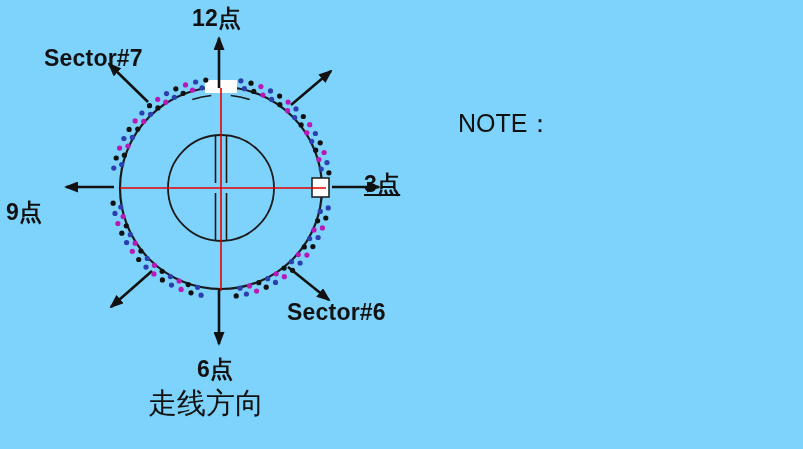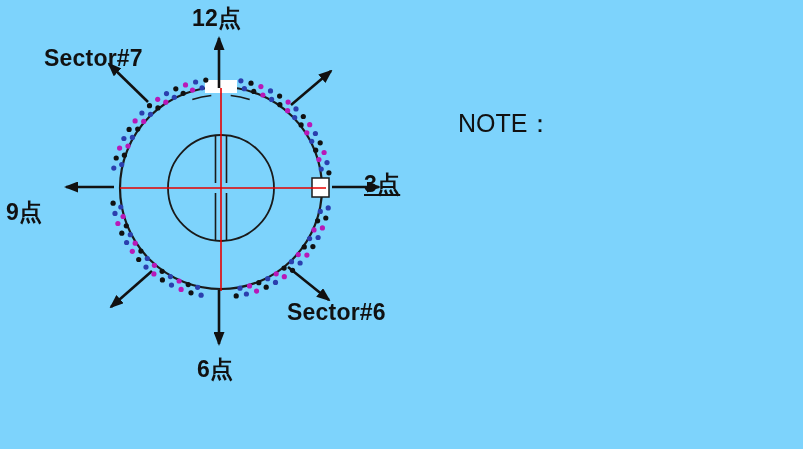--- a/index.html
+++ b/index.html
@@ -185,18 +185,19 @@
       <circle cx="328.2" cy="207.9" r="2.6" fill="#2b3fae"></circle>
     </svg>
 
   <div class="lbl" style="left:192px; top:3px;">12点</div>
   <div class="lbl" style="left:44px; top:45px;">Sector#7</div>
   <div class="lbl" style="left:6px; top:169px;margin-top:28px;">9点</div>
   <div class="lbl" style="left:364px; top:169px;text-decoration:underline;">3点</div>
   <div class="lbl" style="left:287px; top:299px;">Sector#6</div>
   <div class="lbl" style="left:197px; top:354px;">6点</div>
 
+  <div class="caption" style="left:148px; top:384px;">走线方向</div>
 
   <div class="note" style="left:458px; top:104px;">
     <div>NOTE：</div>
   </div>
 
 </div>
 
 </body></html>

